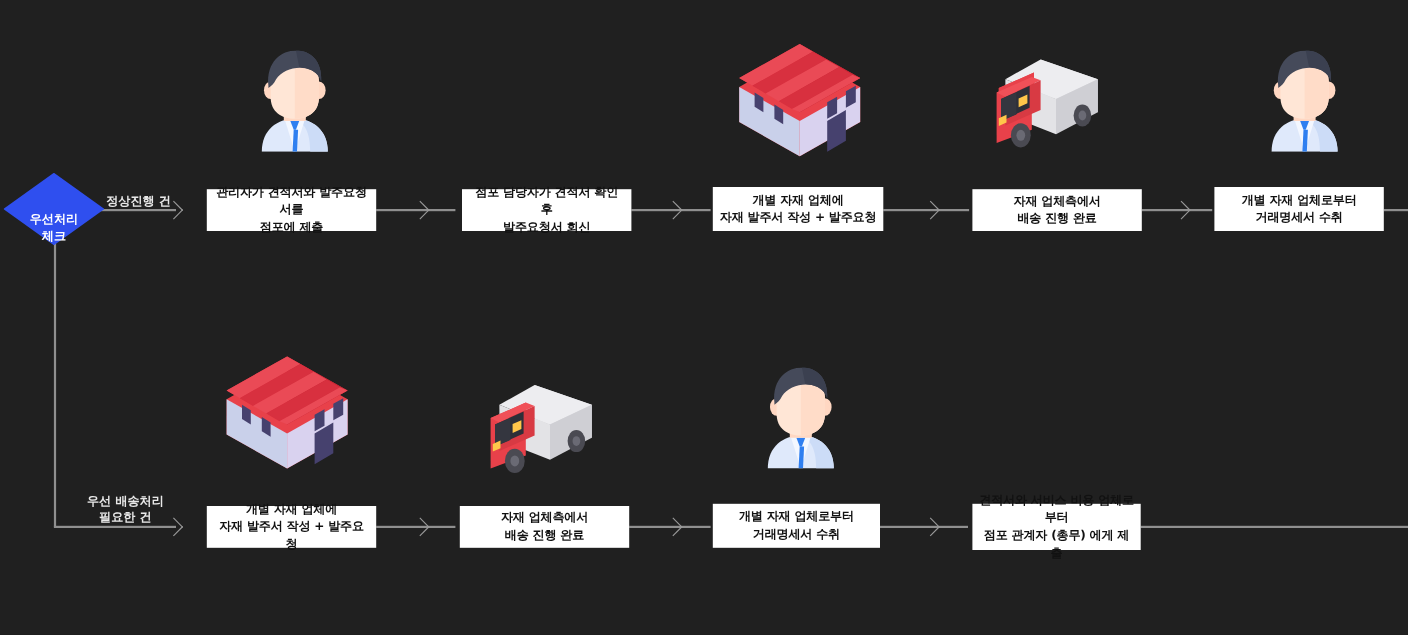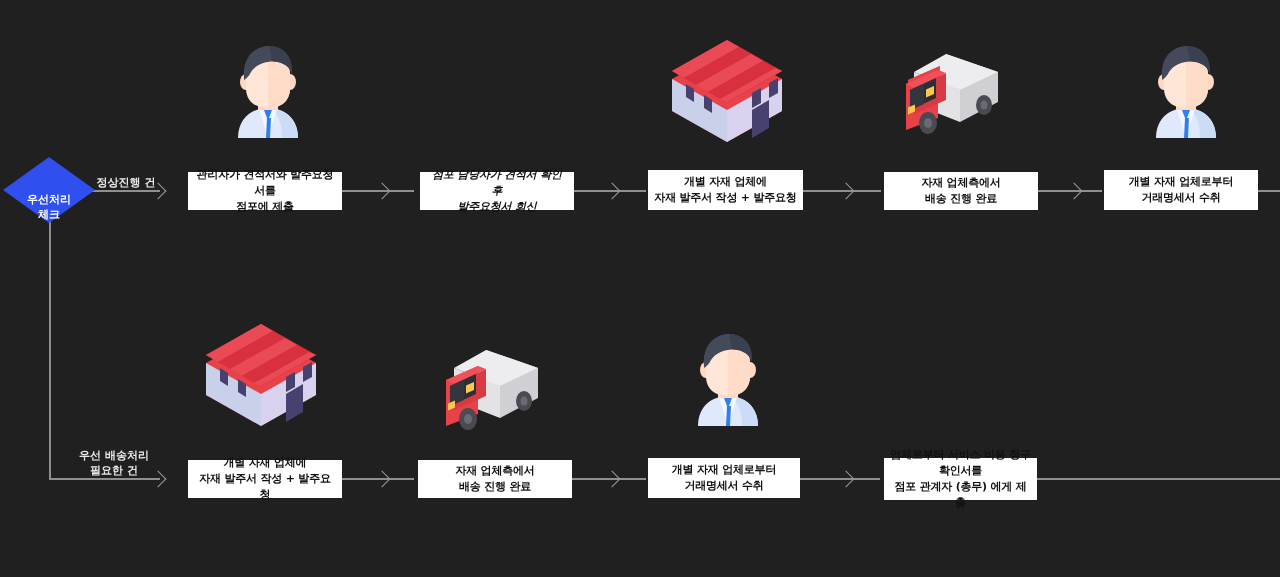--- a/index.html
+++ b/index.html
@@ -282,21 +282,21 @@
     <div class="dshape"></div>
     <span>우선처리
 체크</span>
   </div>
 
   <div class="pbox" style="left:188px; top:172px; width:154px; height:38px;">
     <span>관리자가 견적서와 발주요청서를
 점포에 제출</span>
   </div>
 
-  <div class="pbox" style="left:420px; top:172px; width:154px; height:38px;font-style:italic;">
+  <div class="pbox" style="left:420px; top:172px; width:154px; height:38px;">
     <span>점포 담당자가 견적서 확인 후
 발주요청서 회신</span>
   </div>
 
   <div class="pbox" style="left:648px; top:170px; width:155px; height:40px;">
     <span>개별 자재 업체에
 자재 발주서 작성 + 발주요청</span>
   </div>
 
   <div class="pbox" style="left:884px; top:172px; width:154px; height:38px;">
@@ -318,17 +318,17 @@
     <span>자재 업체측에서
 배송 진행 완료</span>
   </div>
 
   <div class="pbox" style="left:648px; top:458px; width:152px; height:40px;">
     <span>개별 자재 업체로부터
 거래명세서 수취</span>
   </div>
 
   <div class="pbox" style="left:884px; top:458px; width:153px; height:42px;">
-    <span>업체로부터 서비스 비용 청구확인서를
+    <span>견적서와 서비스 비용 업체로부터
 점포 관계자 (총무) 에게 제출</span>
   </div>
 
 </div>
 
 </body></html>

